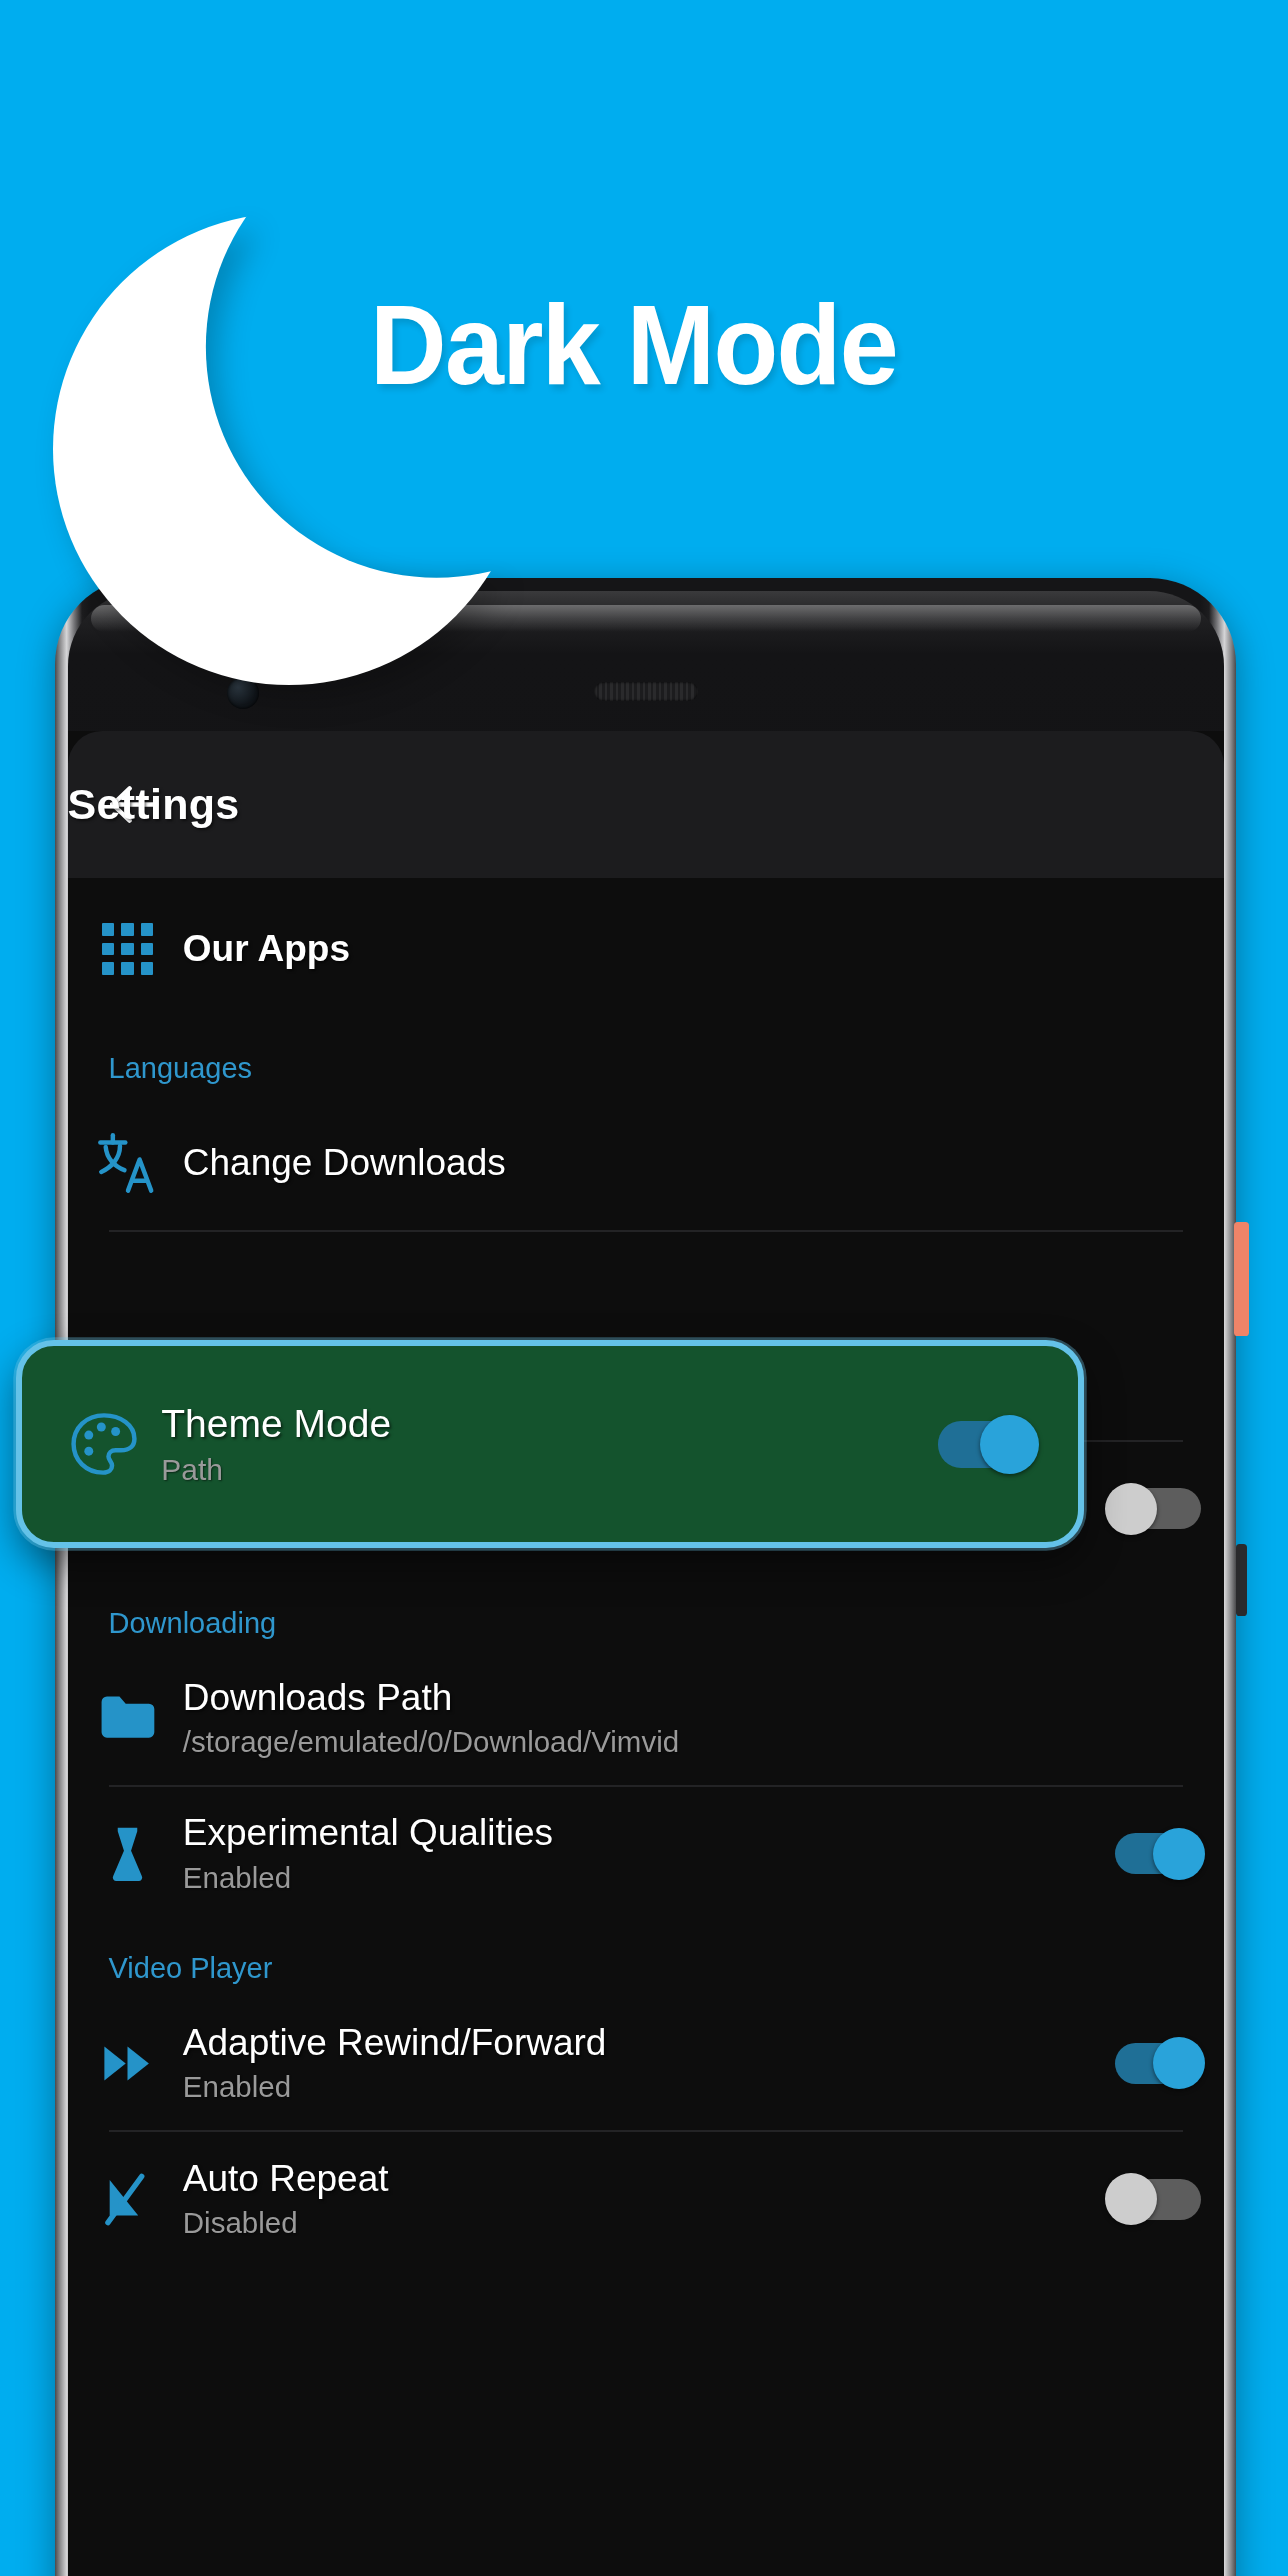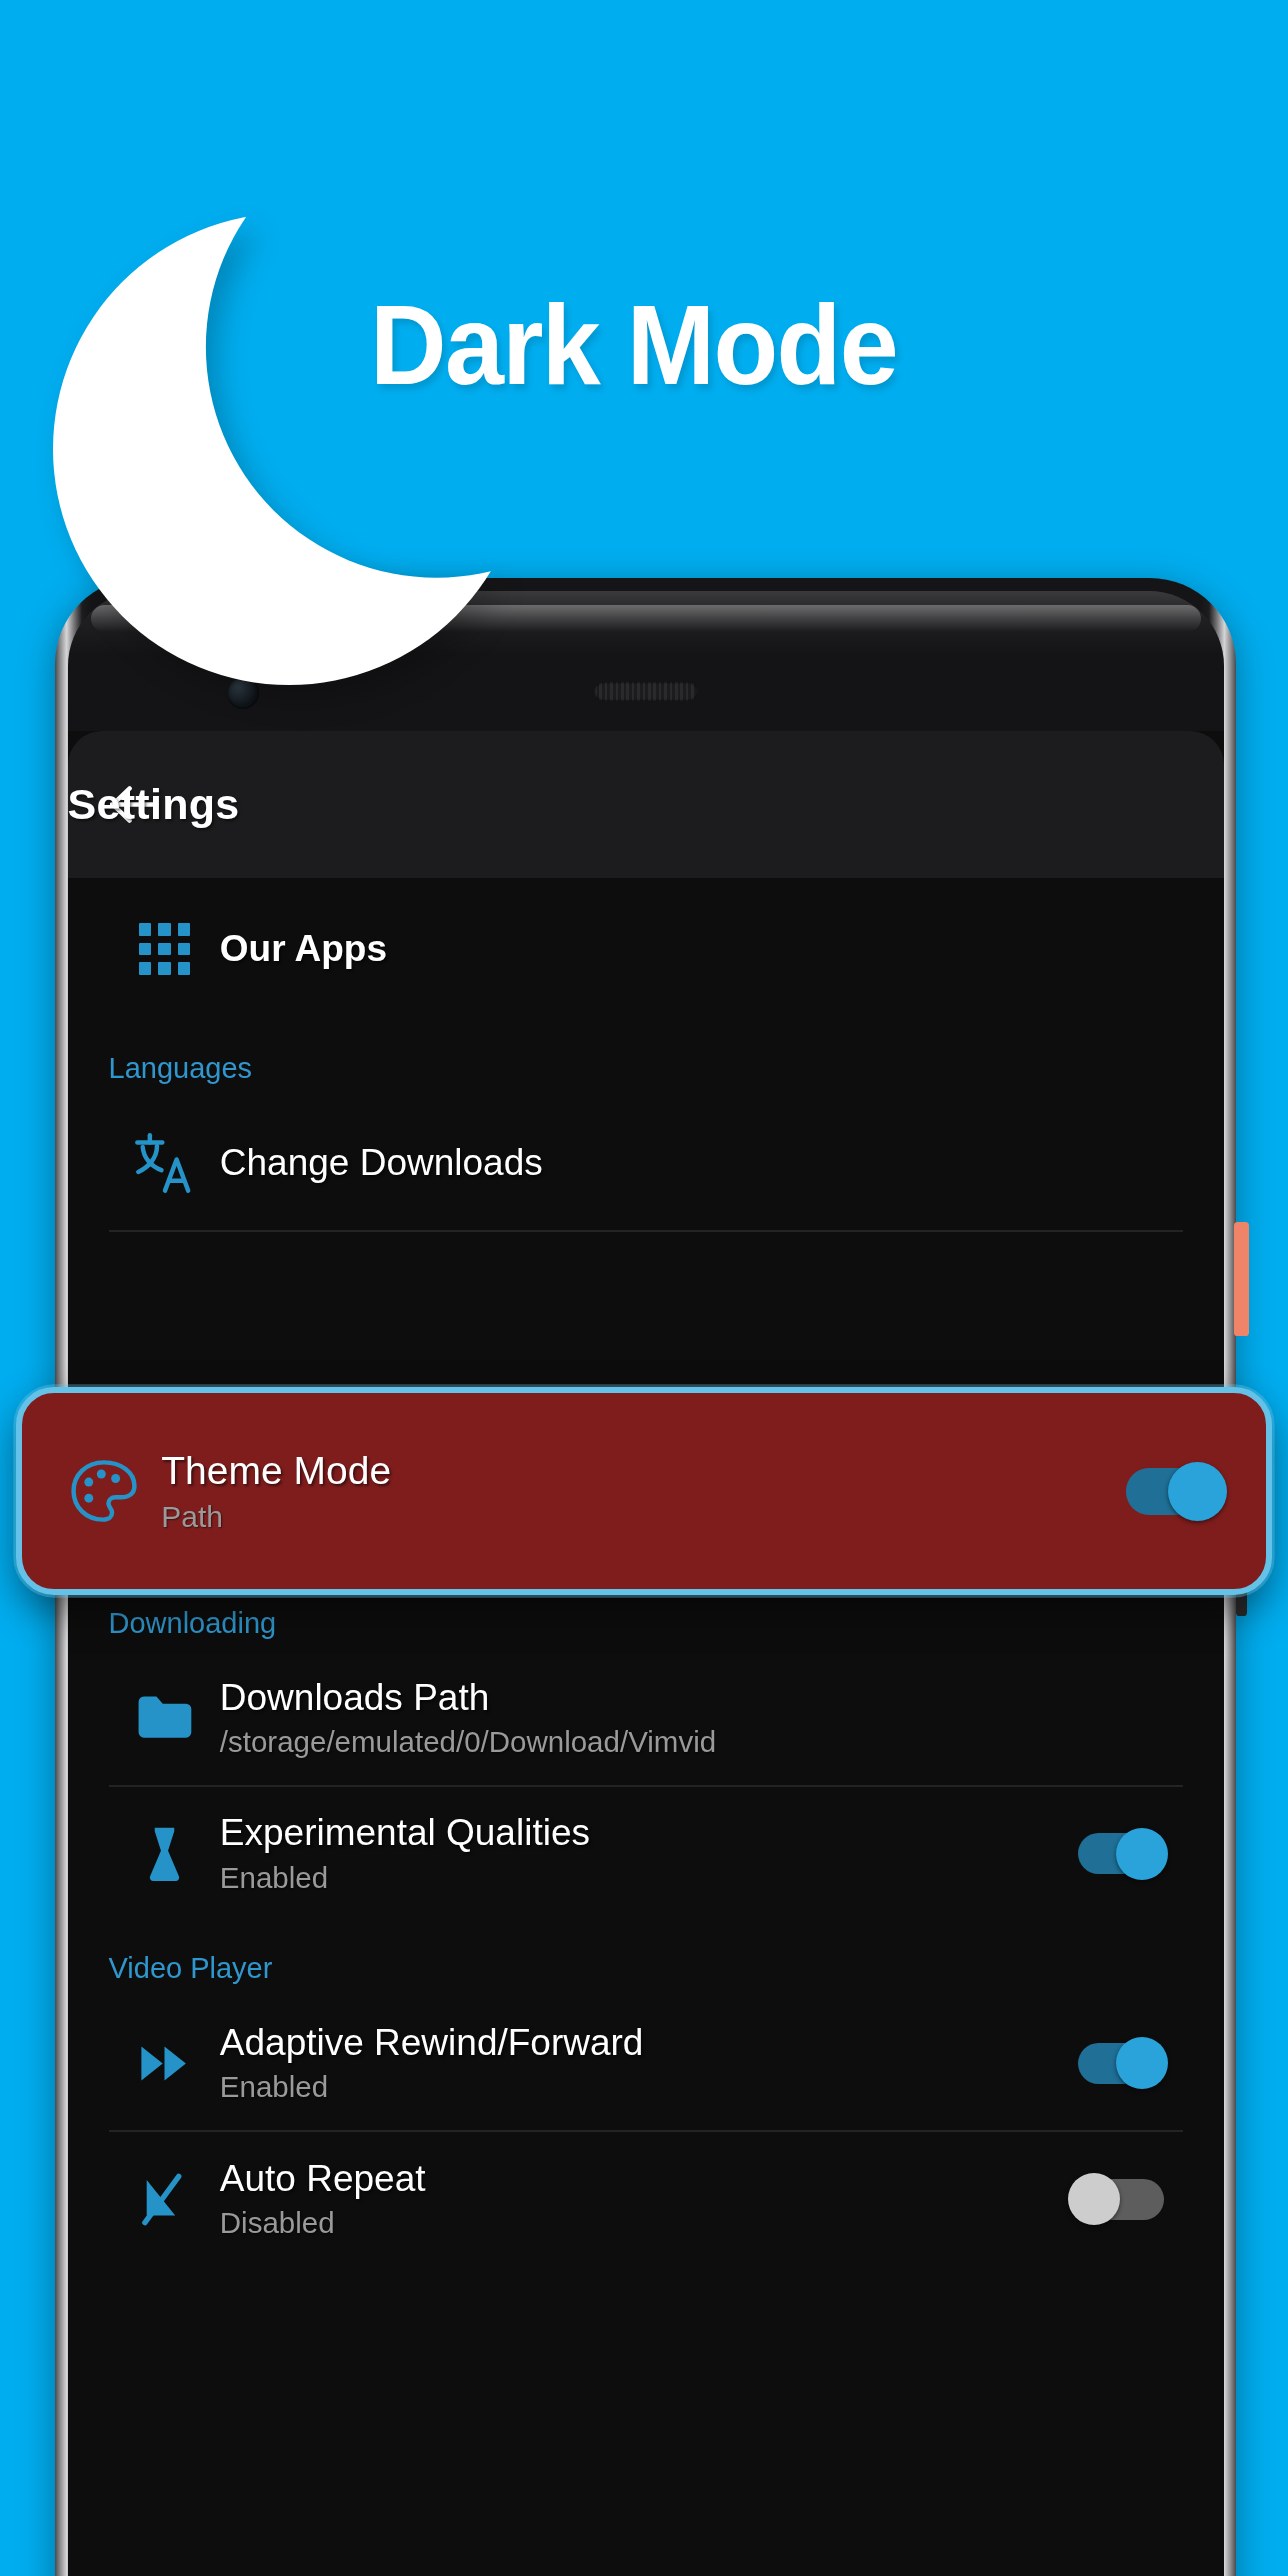--- a/index.html
+++ b/index.html
@@ -91,21 +91,21 @@
     font-size:43px;font-weight:bold;color:#fff;letter-spacing:0.3px;
     font-family:"Liberation Sans",sans-serif;
     text-shadow:1.8px 1.8px 2.7px rgba(0,0,0,.5);
     pointer-events:none;
   }
 
   #settings-list{position:relative;background:#0d0d0d;}
 
   .srow{
     position:relative;display:flex;align-items:center;
-    padding:0 56px;min-height:134px;box-sizing:border-box;
+    padding:0 19px;min-height:134px;box-sizing:border-box;
   }
   .srow .ico{
     width:82px;flex:0 0 82px;display:flex;align-items:center;justify-content:center;
     color:#2593c8;
   }
   .srow .txt{flex:1 1 auto;padding-left:14.3px;min-width:0;}
   .srow .title{
     font-size:37px;color:#ffffff;font-weight:normal;line-height:1.18;
     text-shadow:1.8px 1.8px 2.7px rgba(0,0,0,.55);
     white-space:nowrap;
@@ -136,22 +136,22 @@
   .toggle.on .thumb{right:0;background:#29a3da;}
   .toggle.off .track{background:#5d5d5d;}
   .toggle.off .thumb{left:0;background:#cdcdcd;}
 
   
   .grid-icon{display:grid;grid-template-columns:repeat(3,12.5px);grid-template-rows:repeat(3,12.5px);gap:7.2px;}
   .grid-icon i{display:block;background:#2593c8;border-radius:0.9px;}
 
   
   #theme-card{
-    position:absolute;left:16px;top:1387px;width:1256px;height:208px;
-    border-radius:38px;background:#7f1d1d;
+    position:absolute;left:16px;top:1340px;width:1068px;height:208px;
+    border-radius:38px;background:#14532d;
     border:6.3px solid #64c2e8;
     box-sizing:border-box;
     box-shadow:0 0 0 2.7px rgba(110,200,235,.35), 0 16px 39px rgba(0,0,0,.45);
     z-index:60;display:flex;align-items:center;padding:0 39px;
   }
   #theme-card .ico{width:86px;flex:0 0 86px;display:flex;align-items:center;justify-content:center;color:#2593c8;}
   #theme-card .txt{flex:1 1 auto;padding-left:14.3px;}
   #theme-card .title{font-size:39px;color:#fff;line-height:1.2;text-shadow:1.8px 1.8px 2.7px rgba(0,0,0,.55);}
   #theme-card .sub{font-size:30px;color:#9a9a9a;margin-top:5.4px;text-shadow:0.9px 0.9px 1.8px rgba(0,0,0,.5);}
 

